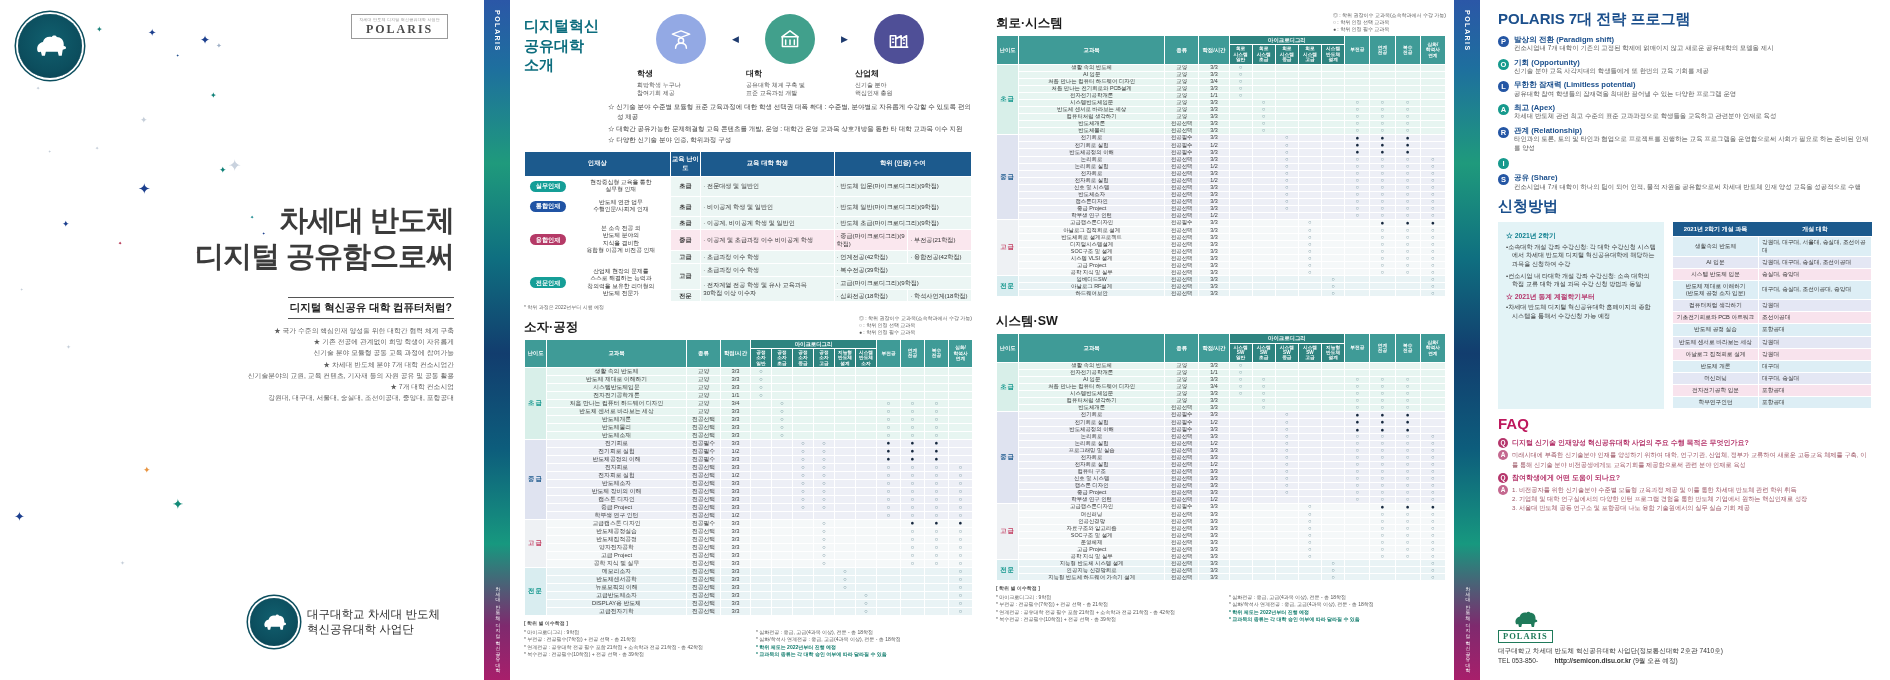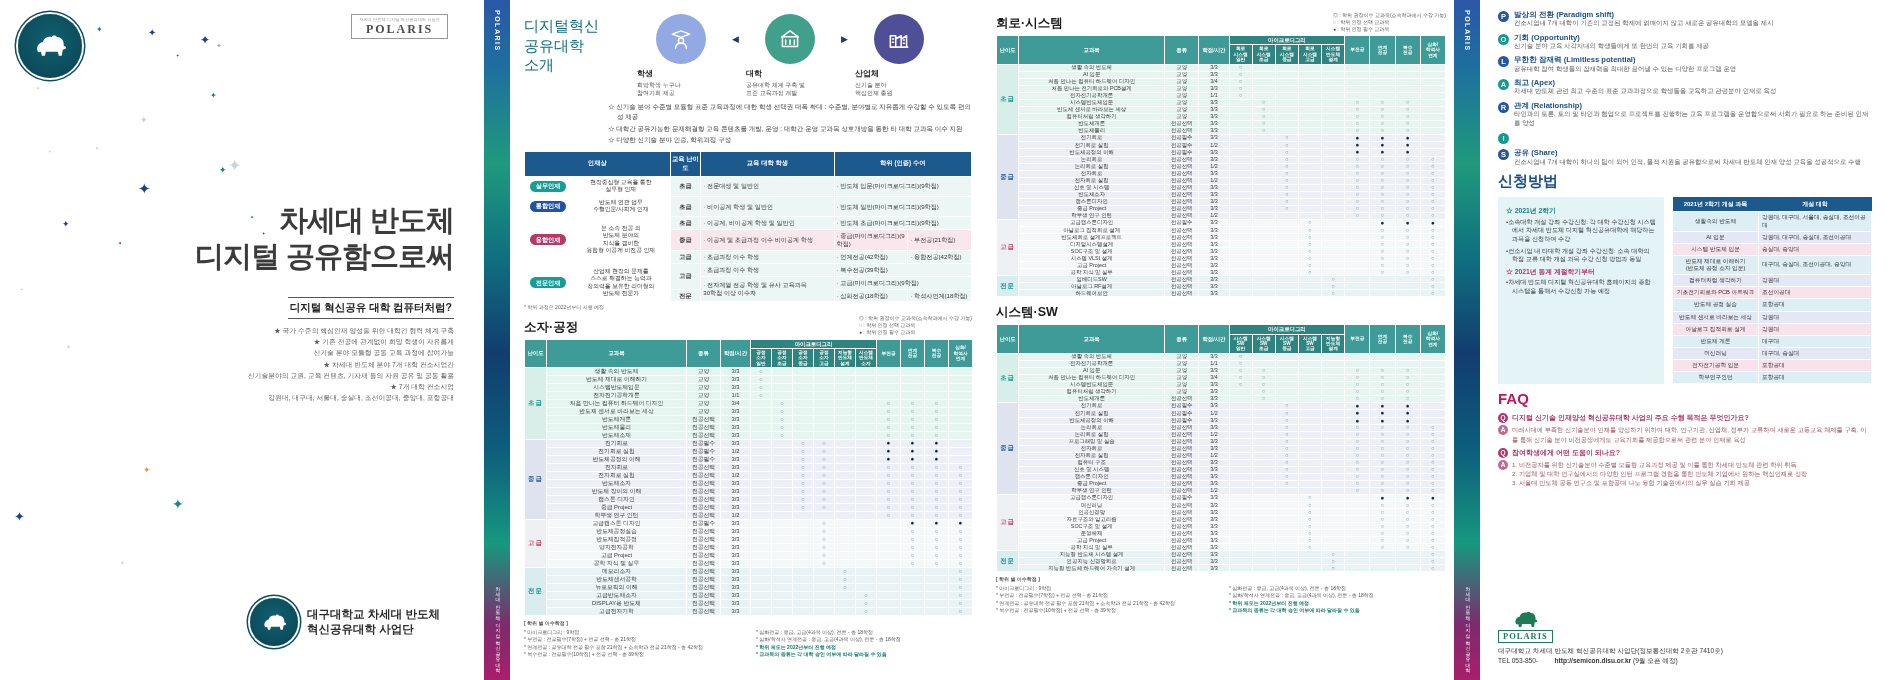--- a/index.html
+++ b/index.html
@@ -13,32 +13,32 @@
 .logo-main{position:absolute;left:18px;top:14px;width:64px;height:64px}
 .minibox{position:absolute;right:36px;top:14px;border:1px solid #9a9a9a;padding:2px 7px 3px;text-align:center;background:#fff}
 .mini-cap{font-size:4px;color:#999;letter-spacing:.2px;margin-bottom:1px}
 .mini-word{font-family:"Liberation Serif",serif;font-weight:bold;font-size:12px;color:#4a4a4a;letter-spacing:2px;line-height:1}
 .p1-title{position:absolute;right:30px;top:203px;text-align:right;font-size:29px;font-weight:bold;color:#3b3b3b;line-height:1.24;letter-spacing:-1px;white-space:pre-line}
 .p1-about{position:absolute;right:30px;top:297px;text-align:right;width:320px}
 .p1-about-h{display:inline-block;border-top:1.5px solid #555;border-bottom:1.5px solid #555;padding:3px 2px;font-weight:bold;font-size:10.5px;color:#222;margin-bottom:6px}
 .aline{font-size:6.8px;color:#5e5e5e;line-height:1.65}
 .p1-footer{position:absolute;left:250px;top:598px;display:flex;align-items:center;gap:9px}
 .p1-footer .plogo{width:48px;height:48px;flex:0 0 48px}
-.p1-org{font-size:11.5px;font-weight:bold;color:#2c2c2c;white-space:pre-line;line-height:1.3}
+.p1-org{font-size:11.5px;font-weight:normal;color:#2c2c2c;white-space:pre-line;line-height:1.3}
 
 .spine{width:26px;height:680px;position:relative;overflow:hidden}
 .spine-grad{position:absolute;inset:0;background:linear-gradient(180deg,#2b57a7 0%,#1e6f9e 10%,#1f9a7c 24%,#0f6f80 38%,#123d6e 52%,#0d5d7c 66%,#17987f 80%,#7e2a6e 92%,#a81f6b 100%)}
 .spine-top,.spine-bot{position:absolute;left:50%;transform:translateX(-50%);writing-mode:vertical-rl;color:#fff}
 .spine-top{top:10px;font-size:7px;font-weight:bold;letter-spacing:1.5px}
 .spine-bot{bottom:10px;font-size:4.8px;letter-spacing:.6px}
 
 .p2{width:476px;height:680px;background:#fff;padding:8px 14px 0;overflow:hidden}
 .p3{width:468px;height:680px;background:#fff;padding:10px 8px 0 10px;overflow:hidden}
 .p2-head{display:flex;margin-bottom:2px}
-.p2-title{font-size:15px;font-weight:normal;color:#0c6d7e;width:84px;line-height:1.3;padding-top:8px;white-space:pre-line}
+.p2-title{font-size:15px;font-weight:bold;color:#0c6d7e;width:84px;line-height:1.3;padding-top:8px;white-space:pre-line}
 .diagram{flex:1;display:flex;justify-content:center;align-items:flex-start;padding-top:6px}
 .node{width:88px;text-align:left}
 .circ{width:50px;height:50px;border-radius:50%;display:flex;align-items:center;justify-content:center;margin:0 auto 4px}
 .circ svg{width:26px;height:26px;stroke:#fff;fill:none;stroke-width:1.4;stroke-linecap:round;stroke-linejoin:round}
 .node-label{font-weight:bold;font-size:8px;color:#1d1d1d}
 .node-desc{font-size:6px;color:#555;white-space:pre-line;line-height:1.35;margin-top:2px}
 .dar{font-size:9px;color:#1d3a6e;margin:20px 7px 0}
 .intro-bullets{margin:5px 0 6px 84px;font-size:6.5px;color:#3c3c3c;line-height:1.45}
 .ib{margin-bottom:2.5px;padding-left:9px;text-indent:-9px}
 
@@ -1393,21 +1393,21 @@
             <td></td>
             <td>○</td>
             <td></td>
             <td></td>
             <td></td>
             <td>○</td>
           </tr>
         </tbody>
       </table>
     </div>
-  <div class="sec-row" style="margin-top:7px">
+  <div class="sec-row" style="margin-top:16px">
     <div class="sec-title">시스템·SW</div>
   </div>
   <div>
       <table class="ct ct-sm">
         <colgroup>
           <col style="width:22px">
           <col style="width:145px">
           <col style="width:34px">
           <col style="width:30px">
           <col style="width:23px">
@@ -1915,20 +1915,21 @@
     </div>
 </div>
 
 <div class="spine">
   <div class="spine-grad"></div>
   <span class="spine-top">POLARIS</span>
   <span class="spine-bot">차세대 반도체 디지털 혁신공유대학</span>
 </div>
 
 <div class="p4">
+  <h1>POLARIS 7대 전략 프로그램</h1>
   <div>
       <div class="strat">
         <span class="sbadge" style="background:#2456a4">P</span>
         <div>
           <div class="stitle">발상의 전환 (Paradigm shift)</div>
           <div class="sbody">컨소시엄내 7개 대학이 기존의 고정된 학제에 얽매이지 않고 새로운 공유대학의 모델을 제시</div>
         </div>
       </div>
       <div class="strat">
         <span class="sbadge" style="background:#169a8d">O</span>

